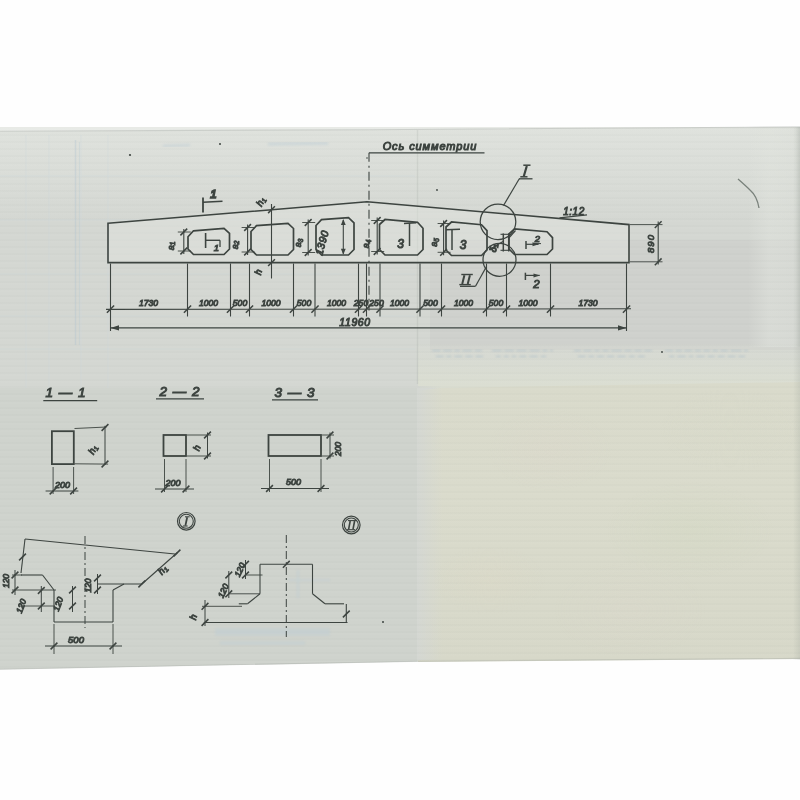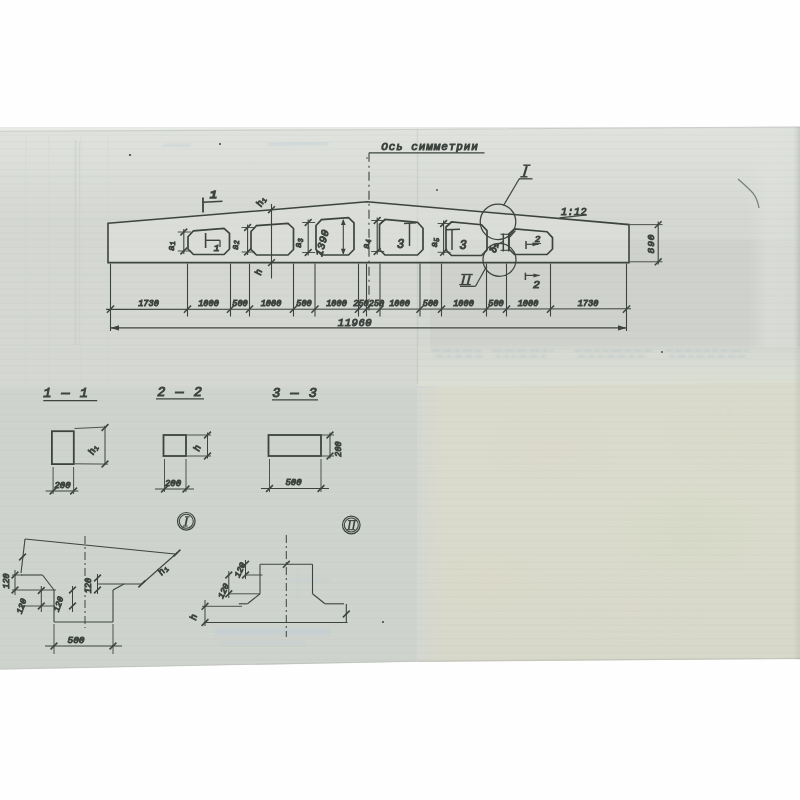--- a/index.html
+++ b/index.html
@@ -1,14 +1,14 @@
 <!DOCTYPE html>
 <html><head><meta charset="utf-8"><style>
 html,body{margin:0;padding:0;width:800px;height:800px;background:#fefefe;overflow:hidden}
-#page{position:absolute;top:0;left:0;width:800px;height:800px;font-family:Liberation Mono, monospace}
+#page{position:absolute;top:0;left:0;width:800px;height:800px;font-family:Liberation Sans, sans-serif}
 .abs{position:absolute}
 #paper{top:0;left:0;width:800px;height:800px;background:#d4d7d2;clip-path:polygon(0 131.5px,370px 130px,745px 127.5px,800px 127px,800px 658.5px,420px 661.5px,0 669.5px);}
 #shade1{top:127px;left:0;width:800px;height:95px;background:linear-gradient(180deg,rgba(226,229,224,.8),rgba(226,229,224,0));}
 #shade2{top:240px;left:430px;width:370px;height:110px;background:rgba(0,0,0,.025);}
 #band{top:344px;left:418px;width:382px;height:44px;background:linear-gradient(180deg,rgba(219,222,213,.2),rgba(220,223,210,.9));}
 #patch{top:382px;left:417px;width:383px;height:280px;background:linear-gradient(180deg,#d9dacb 0%,#dadbcc 40%,#d7d8c9 100%);clip-path:polygon(21px 6px,383px 0,383px 277px,1px 280px,0 9px);}
 #patchtex{top:390px;left:430px;width:370px;height:265px;opacity:.5;background:radial-gradient(90px 60px at 120px 60px,rgba(222,206,200,.25),rgba(222,206,200,0) 70%),radial-gradient(120px 70px at 260px 140px,rgba(196,210,176,.3),rgba(196,210,176,0) 70%),radial-gradient(80px 50px at 60px 190px,rgba(225,214,190,.3),rgba(225,214,190,0) 70%),radial-gradient(100px 60px at 300px 40px,rgba(212,214,196,.35),rgba(212,214,196,0) 70%),radial-gradient(110px 70px at 200px 220px,rgba(224,212,206,.22),rgba(224,212,206,0) 70%);}
 #rightstrip{top:127px;left:748px;width:52px;height:220px;background:linear-gradient(90deg,rgba(224,227,221,0),rgba(224,227,221,.55) 40%,rgba(221,224,218,.55) 92%,rgba(200,204,198,.5));}
 #lowleft{top:388px;left:0;width:420px;height:282px;background:rgba(168,176,170,.10);clip-path:polygon(0 0,417px 0,417px 274px,0 281px);}
 #rightedge{top:127px;left:793px;width:7px;height:533px;background:linear-gradient(90deg,rgba(150,158,150,0),rgba(150,158,150,.22));}

